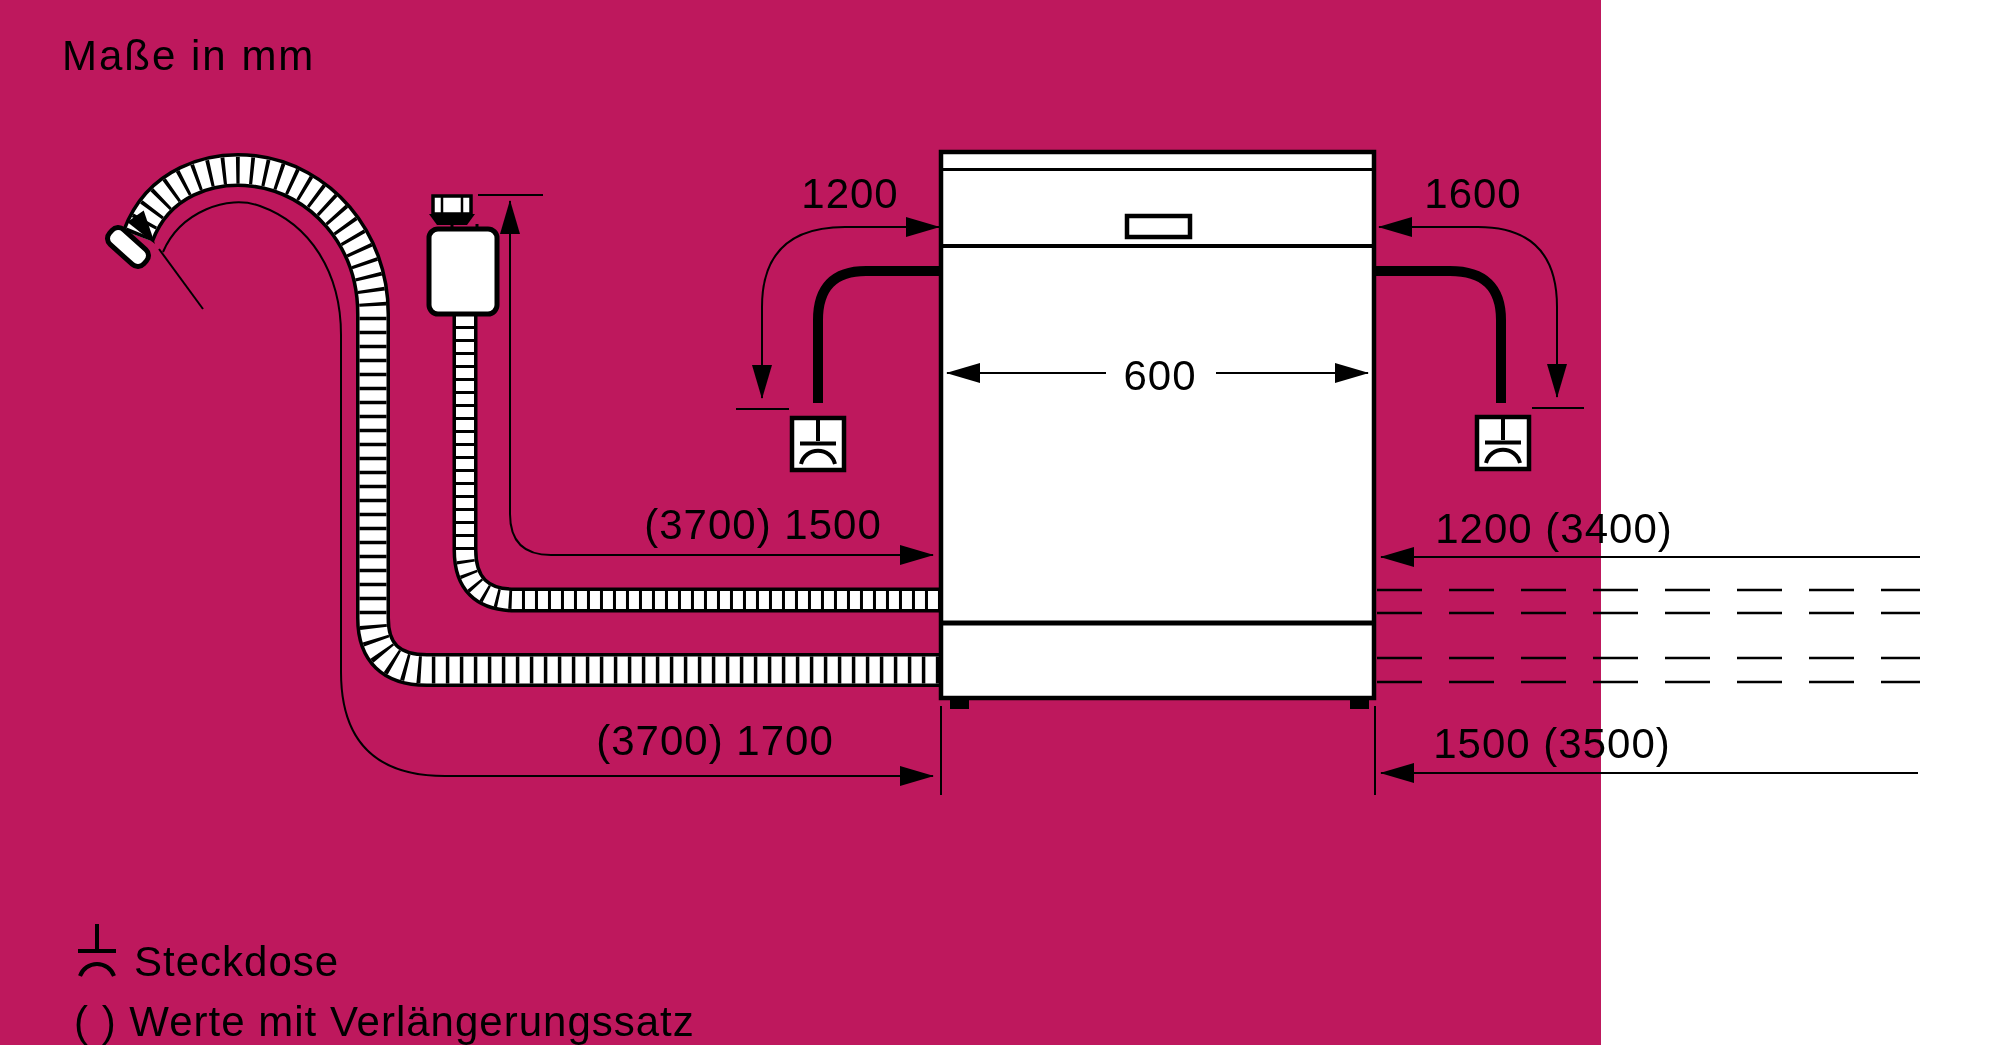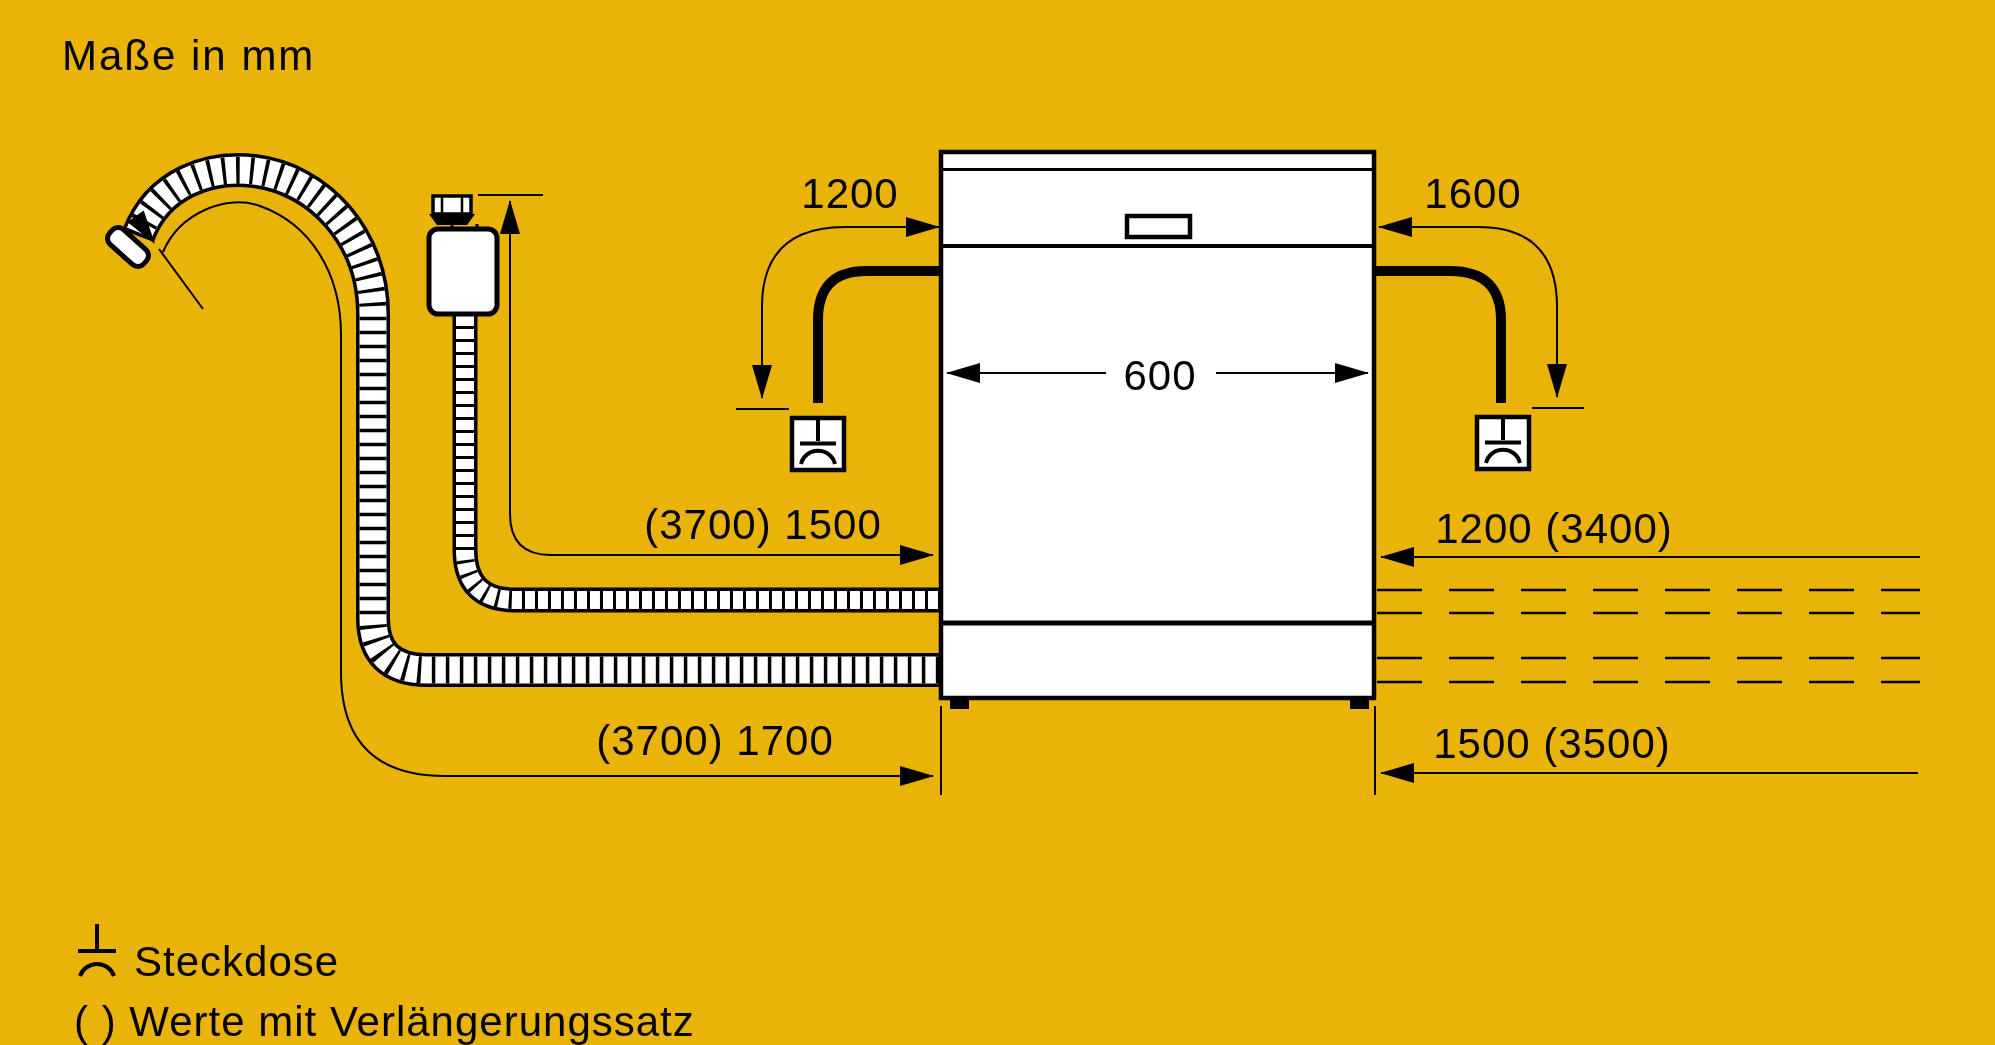--- a/index.html
+++ b/index.html
@@ -2,23 +2,23 @@
 <html><head>
 <meta charset="utf-8">
 <style>
   html, body {
     margin: 0;
     padding: 0;
     background: #ffffff;
   }
   .stage {
     position: relative;
-    width: 1995px;
+    width: 1601px;
     height: 1045px;
-    background: #eab308;
+    background: #be185d;
     font-family: "Liberation Sans", sans-serif;
   }
   svg text {
     font-family: "Liberation Sans", sans-serif;
     fill: #000000;
     letter-spacing: 1px;
   }
   .dim-label { font-size: 42px; }
   .title-label { font-size: 42px; letter-spacing: 2px; }
   .legend-label { font-size: 42px; }

